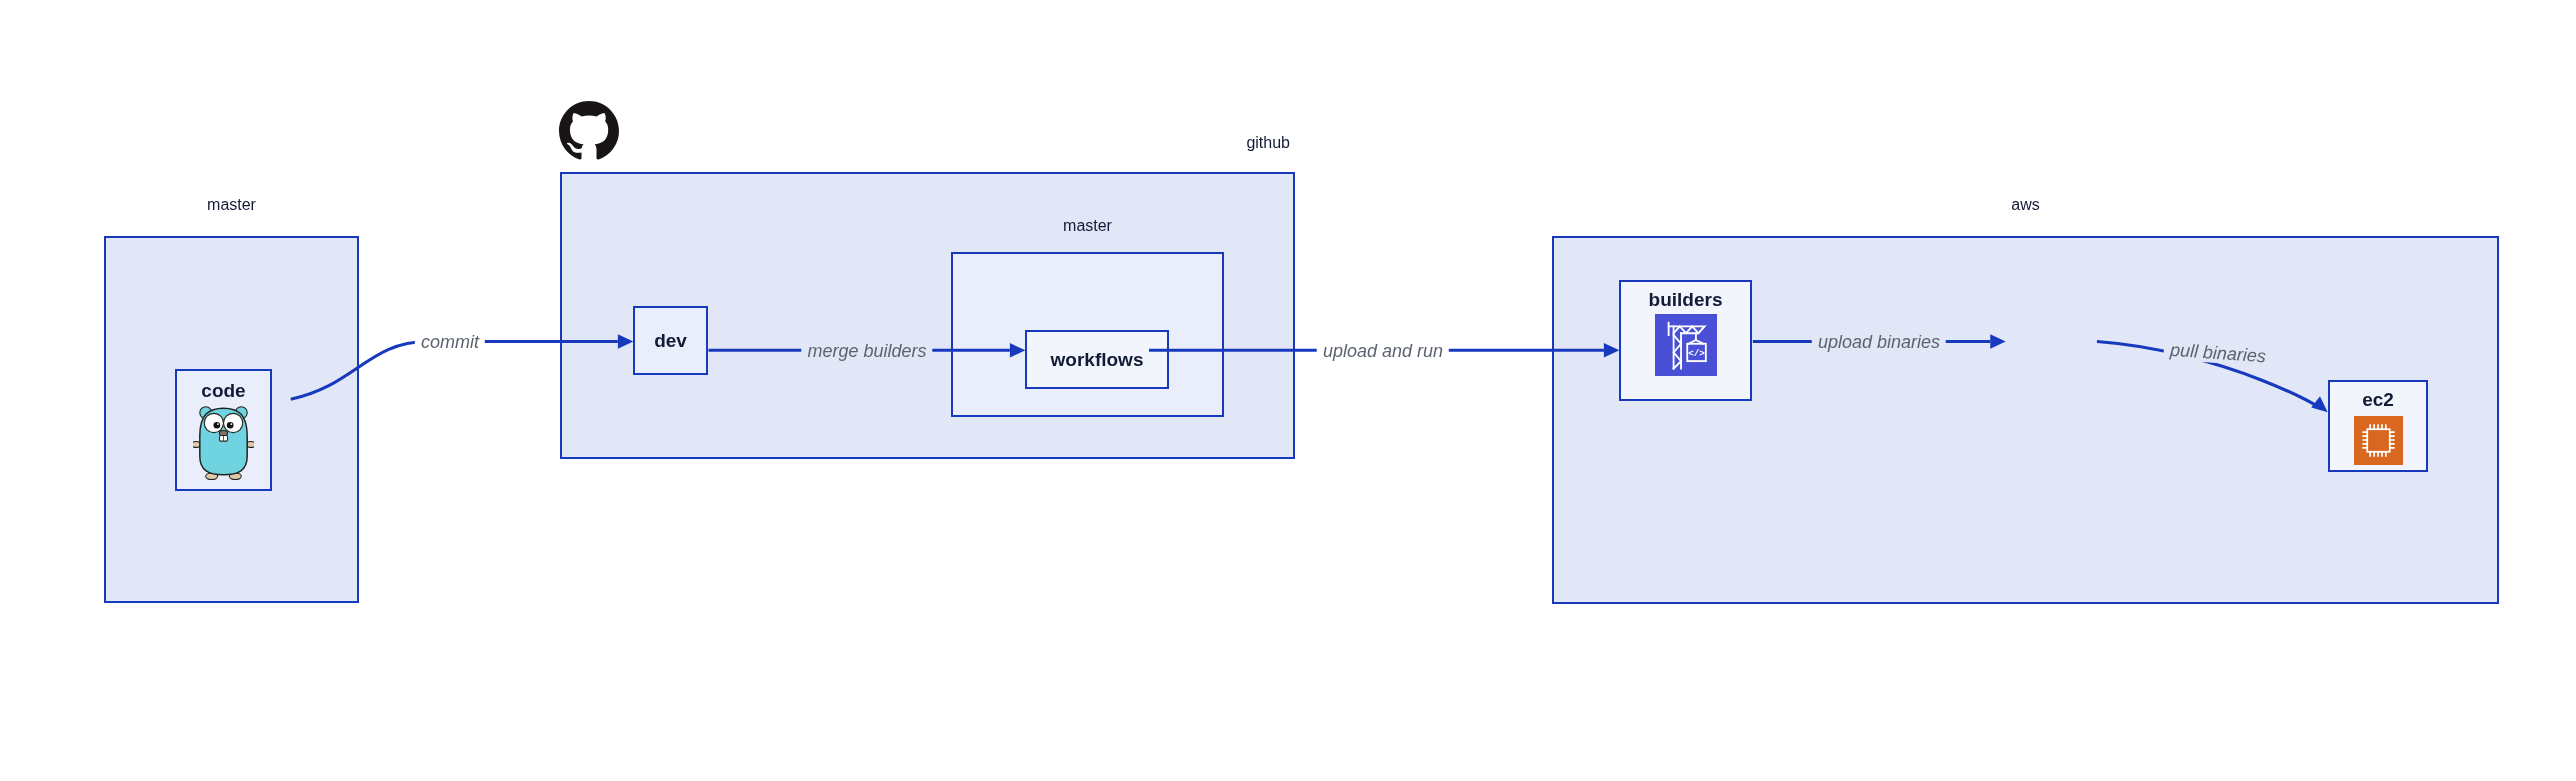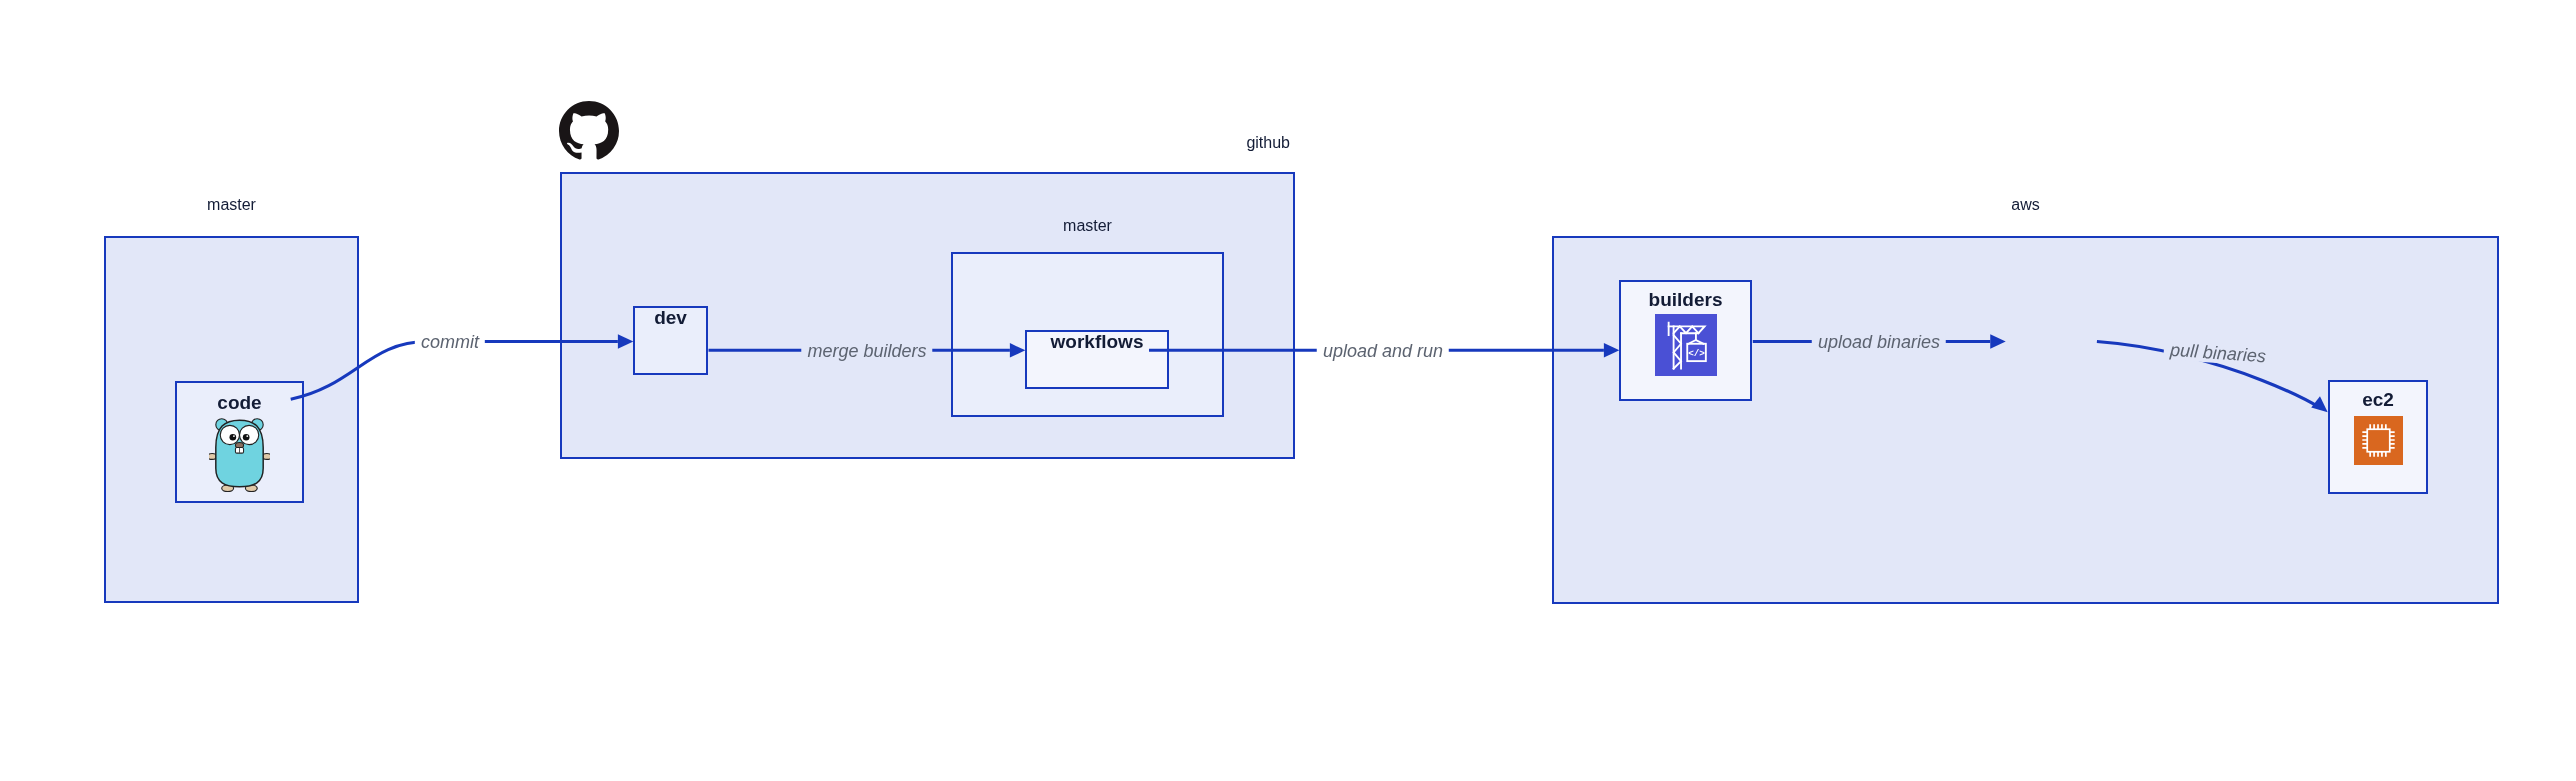--- a/index.html
+++ b/index.html
@@ -30,21 +30,21 @@
   .group-label{
     position:absolute;color:var(--navy);font-size:16px;font-weight:500;
     letter-spacing:0px;line-height:1;
   }
   .center-text{text-align:center;}
   .right-text{text-align:right;}
   .node-label{
     color:var(--navy);font-size:19px;font-weight:700;line-height:1;text-align:center;
   }
   .v-center{
-    position:absolute;inset:0;display:flex;justify-content:center;
+    position:absolute;inset:0;display:flex;align-items:center;justify-content:center;
   }
   .stack{
     position:absolute;inset:0;display:flex;flex-direction:column;align-items:center;
   }
   .edge-label{
     position:absolute;transform:translate(-50%,-50%);
     color:var(--gray);font-size:18px;font-style:italic;line-height:1;
     padding:1px 6.2px;white-space:nowrap;z-index:30;
   }
   .bg-white{background:#ffffff;}
@@ -65,21 +65,21 @@
 </head>
 <body>
 
 <div class="canvas">
 
   <div class="boxes">
 
     <div class="group-label center-text" style="left:104px;top:197px;width:255px;">master</div>
     <div class="group-box" style="left:104px;top:236px;width:255px;height:367px;"></div>
 
-    <div class="node-box" style="left:175px;top:381px;width:129px;height:122px;">
+    <div class="node-box" style="left:175px;top:369px;width:97px;height:122px;">
       <div class="stack" style="padding-top:10.3px;">
         <div class="node-label">code</div>
 
         <svg class="icon-tile" width="61" height="77" viewBox="0 0 80 104" style="margin-top:3.1px;">
           <ellipse cx="3" cy="56" rx="6" ry="4" fill="#e0c9a8" stroke="#222" stroke-width="1.5"></ellipse>
           <ellipse cx="77" cy="56" rx="6" ry="4" fill="#e0c9a8" stroke="#222" stroke-width="1.5"></ellipse>
           <ellipse cx="24" cy="99" rx="8" ry="4.5" fill="#e0c9a8" stroke="#222" stroke-width="1.5"></ellipse>
           <ellipse cx="56" cy="99" rx="8" ry="4.5" fill="#e0c9a8" stroke="#222" stroke-width="1.5"></ellipse>
           <circle cx="16" cy="13" r="8" fill="#6fd3e0" stroke="#222" stroke-width="1.5"></circle>
           <circle cx="64" cy="13" r="8" fill="#6fd3e0" stroke="#222" stroke-width="1.5"></circle>
@@ -138,21 +138,21 @@
             <path d="M66 31 V42"></path>
             <path d="M66 42 L54 48 M66 42 L78 48"></path>
             <rect x="52" y="48" width="30" height="28"></rect>
           </g>
           <text x="67" y="67" font-family="Liberation Mono, monospace" font-size="15" font-weight="bold" fill="#fff" text-anchor="middle">&lt;/&gt;</text>
         </svg>
       </div>
     </div>
 
 
-    <div class="node-box leaf-box" style="left:2328px;top:380px;width:100px;height:114px;">
+    <div class="node-box leaf-box" style="left:2328px;top:380px;width:100px;height:92px;">
       <div class="stack" style="padding-top:8.2px;">
         <div class="node-label">ec2</div>
 
         <svg class="icon-tile" width="49" height="49" viewBox="0 0 100 100" style="margin-top:7.2px;">
           <rect x="0" y="0" width="100" height="100" fill="#d9671f"></rect>
           <g stroke="#fff" stroke-width="3.5" fill="none">
             <rect x="27" y="27" width="46" height="46"></rect>
             <path d="M33 17 V27 M41 17 V27 M49 17 V27 M57 17 V27 M65 17 V27"></path>
             <path d="M33 73 V83 M41 73 V83 M49 73 V83 M57 73 V83 M65 73 V83"></path>
             <path d="M17 33 H27 M17 41 H27 M17 49 H27 M17 57 H27 M17 65 H27"></path>

